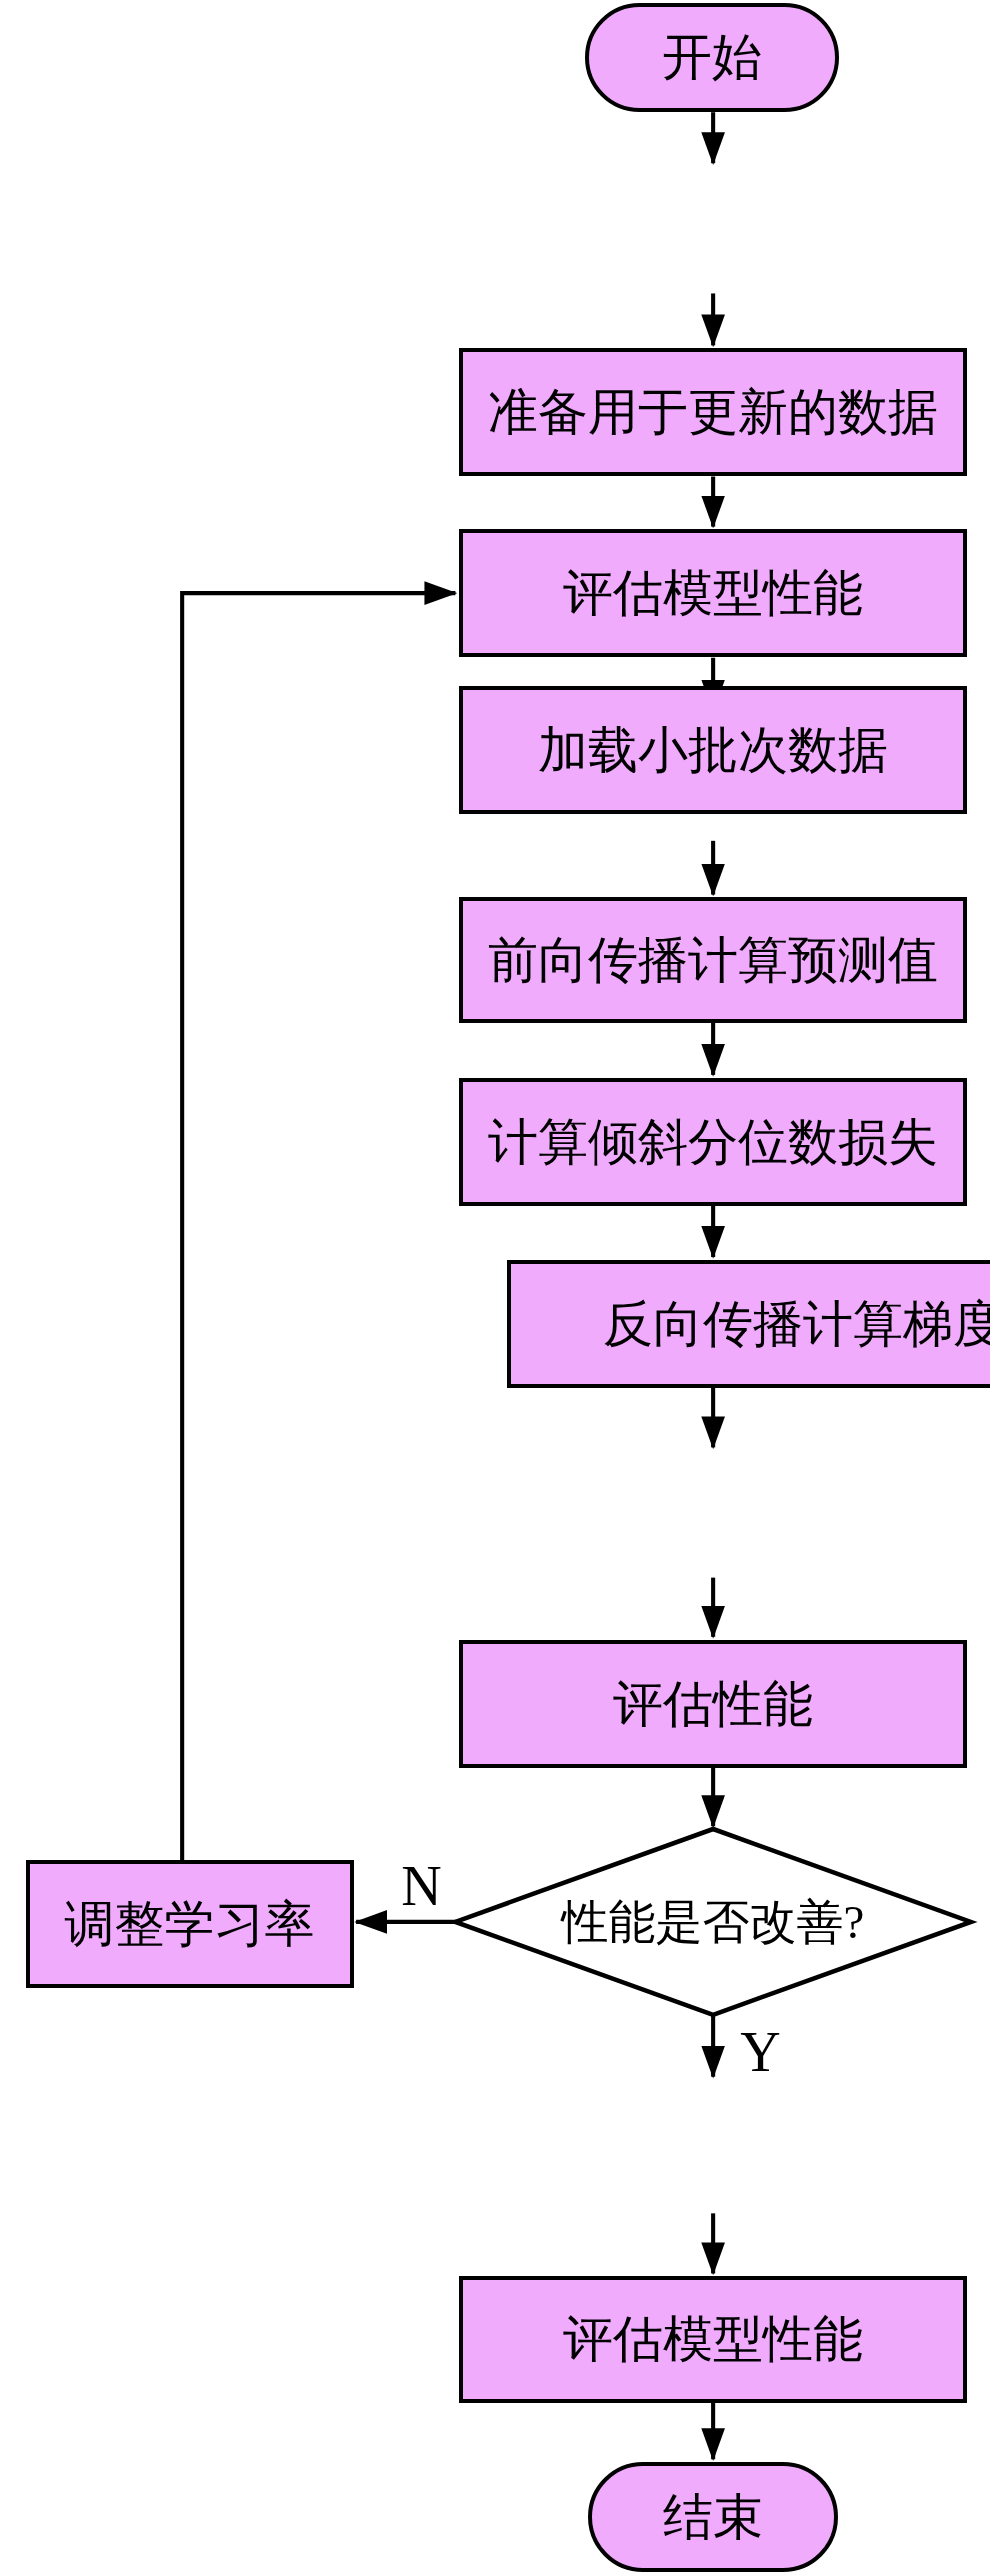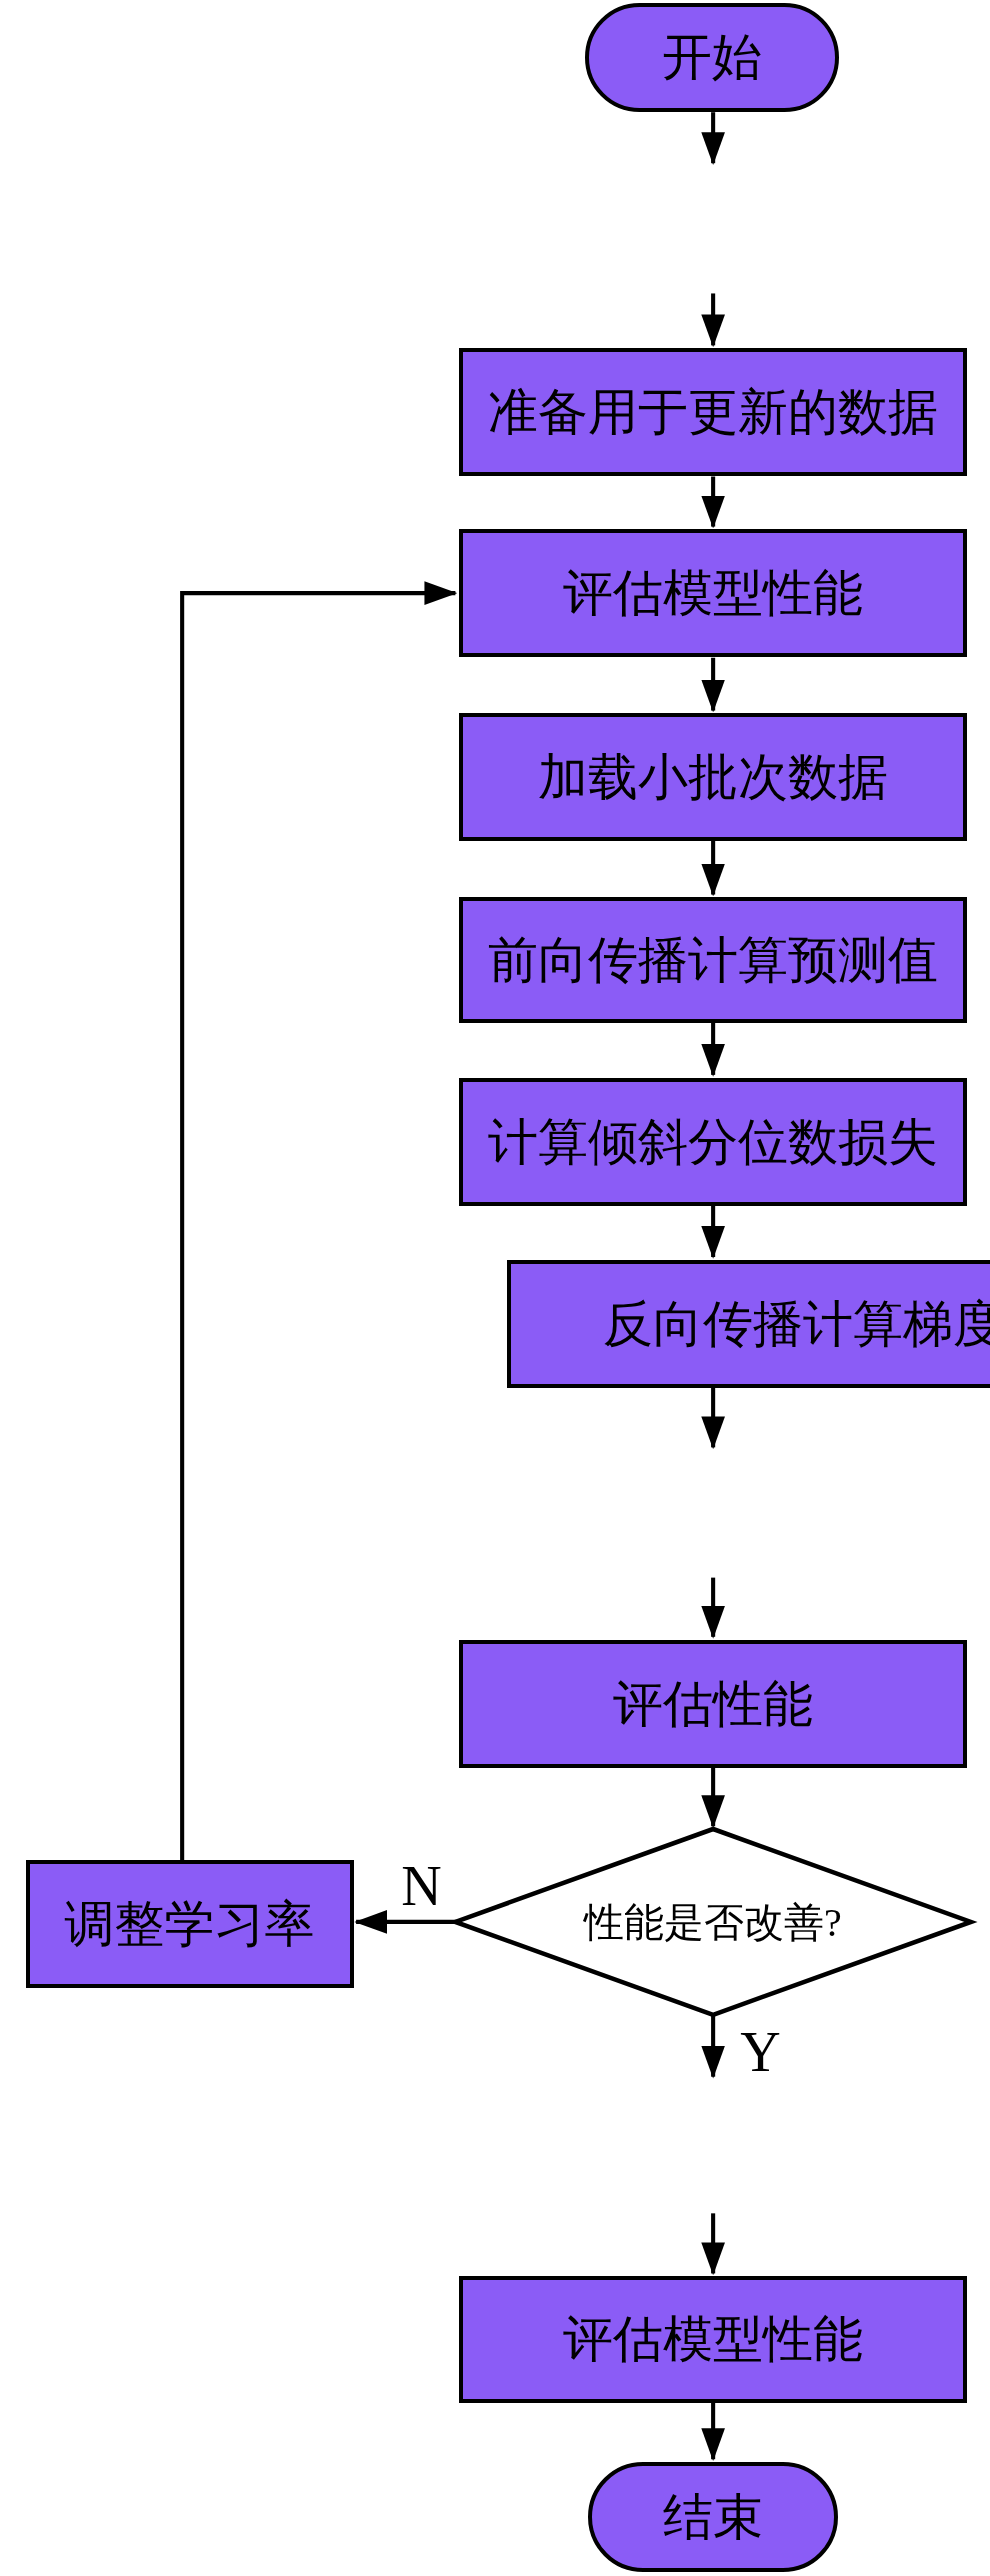--- a/index.html
+++ b/index.html
@@ -20,37 +20,37 @@
     stroke: #000000;
     stroke-width: 4.5;
     fill: none;
   }
   .node {
     position: absolute;
     display: flex;
     align-items: center;
     justify-content: center;
     box-sizing: border-box;
-    background: #8b5cf6;
+    background: #f0abfc;
     border: 4.6px solid #000000;
     font-size: 50px;
     line-height: 1.1;
     white-space: nowrap;
     text-align: center;
   }
   .terminator { border-radius: 56px; }
   .diamond-label {
     position: absolute;
     display: flex;
     align-items: center;
     justify-content: center;
     box-sizing: border-box;
     background: transparent;
     border: none;
-    font-size: 40px;
+    font-size: 47px;
     white-space: nowrap;
   }
   .edge-label {
     position: absolute;
     display: flex;
     align-items: center;
     justify-content: center;
     font-size: 56px;
     background: transparent;
   }
@@ -92,21 +92,21 @@
 
 
   <div class="node" style="left:459px; top:348px; width:508px; height:128px;">
     <span>准备用于更新的数据</span>
   </div>
 
   <div class="node" style="left:459px; top:529px; width:508px; height:128px;">
     <span>评估模型性能</span>
   </div>
 
-  <div class="node" style="left:459px; top:713px; width:508px; height:128px;">
+  <div class="node" style="left:459px; top:686px; width:508px; height:128px;">
     <span>加载小批次数据</span>
   </div>
 
   <div class="node" style="left:459px; top:897px; width:508px; height:126px;">
     <span>前向传播计算预测值</span>
   </div>
 
   <div class="node" style="left:459px; top:1078px; width:508px; height:128px;">
     <span>计算倾斜分位数损失</span>
   </div>

